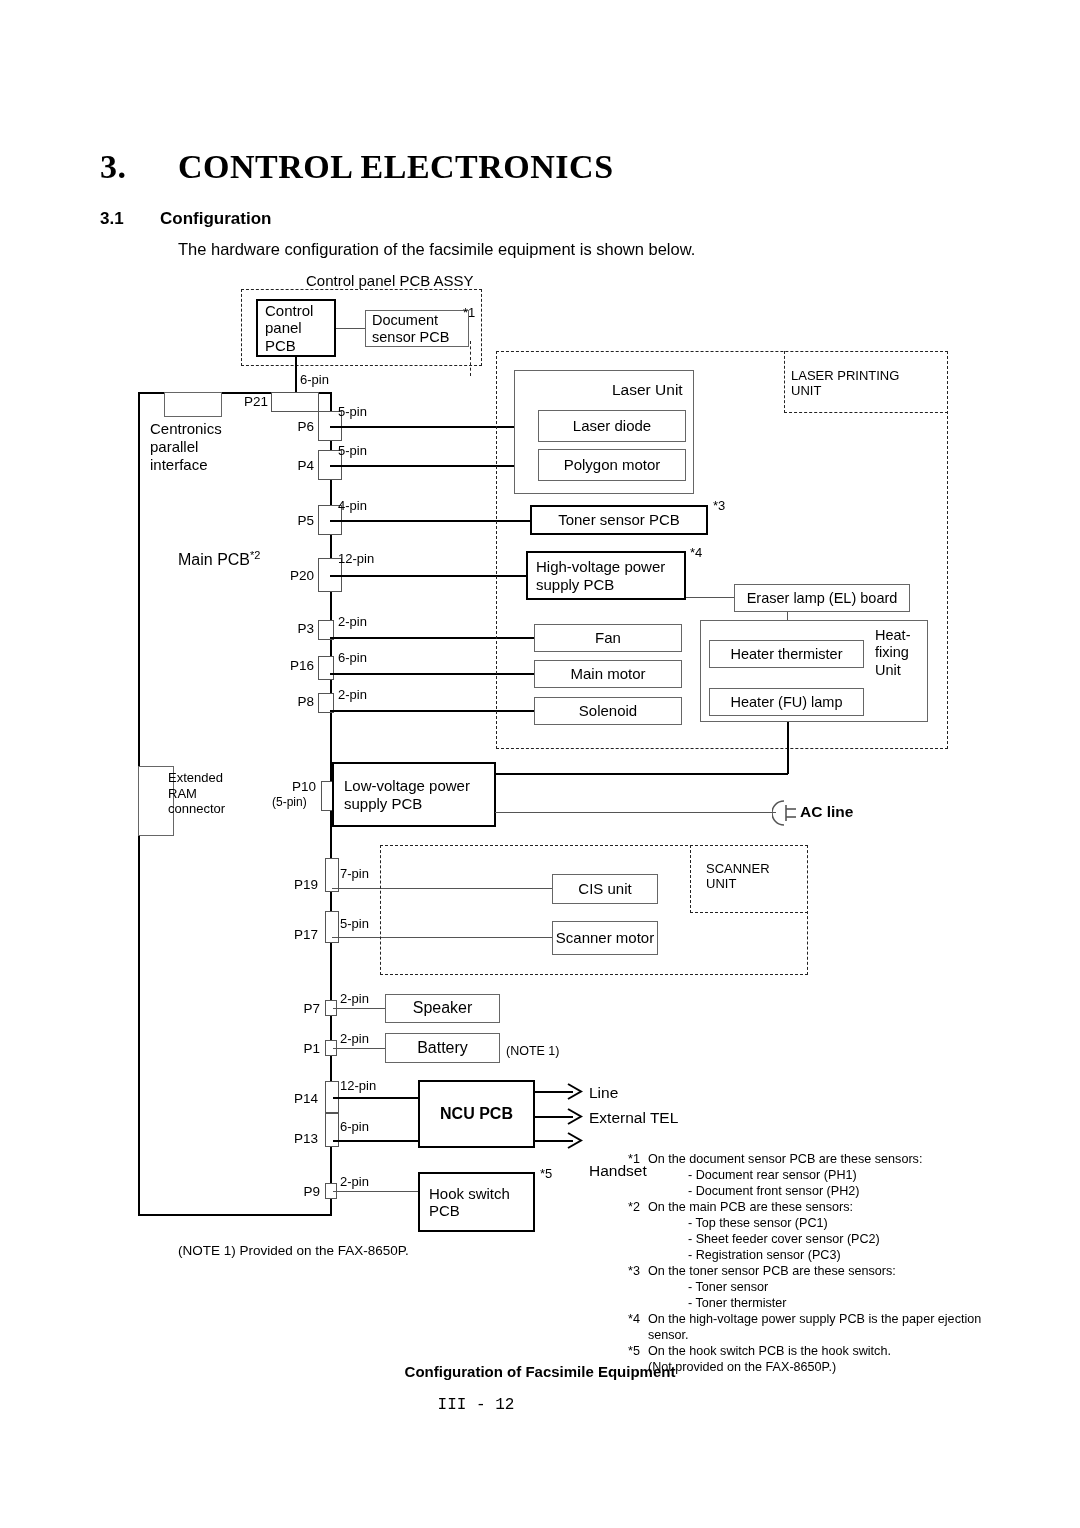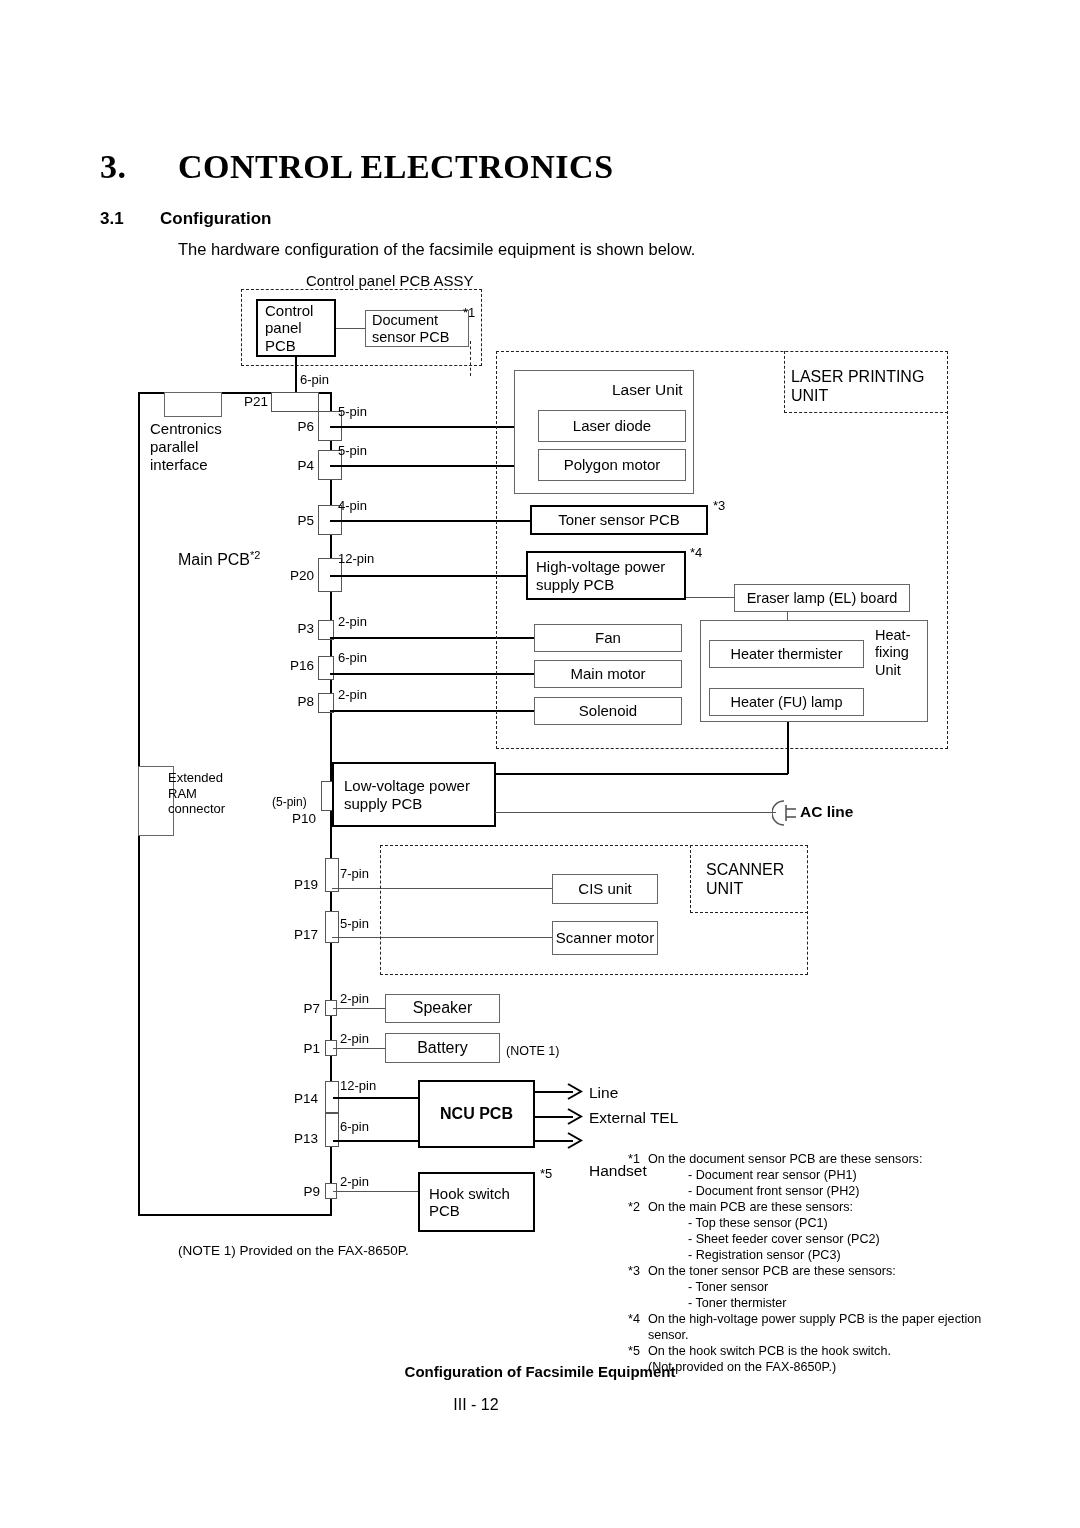--- a/index.html
+++ b/index.html
@@ -44,34 +44,34 @@
   .w{position:absolute;background:#555;}
   .wh{height:1.3px;}
   .wv{width:1.3px;}
   .wb{background:#000;}
   .wh.wb{height:1.6px;}
   .wv.wb{width:1.6px;}
 
   .lbl{position:absolute;font-size:13px;white-space:nowrap;}
   .lbl.p{font-size:13.5px;text-align:right;}
   .lbl.big{font-size:15px;}
-  .lbl.unit{font-size:16px;line-height:1.18;}
+  .lbl.unit{font-size:13px;line-height:1.18;}
   .sup{font-size:11px;vertical-align:super;}
 
   .arrowlbl{position:absolute;font-size:15.5px;white-space:nowrap;}
 
   
   #notes{position:absolute;left:628px;top:1152px;width:360px;font-size:12.6px;line-height:1.27;}
   #notes .n{position:relative;padding-left:20px;}
   #notes .n > .mark{position:absolute;left:0;top:0;}
   #notes .sub{padding-left:40px;}
   #note1{position:absolute;left:178px;top:1243px;font-size:13.5px;white-space:nowrap;}
 
   #caption{position:absolute;left:0;top:1363px;width:1080px;text-align:center;font-size:15px;font-weight:bold;}
-  #pagenum{position:absolute;left:0;top:1396px;width:952px;text-align:center;font-size:16px;font-family:Liberation Sans, sans-serif;}
+  #pagenum{position:absolute;left:0;top:1396px;width:952px;text-align:center;font-size:16px;font-family:Liberation Mono, monospace;}
 </style>
 </head>
 <body>
 
 <div id="page">
 
   <div class="abs" id="chapter-title">
     <span class="num">3.</span><span>CONTROL ELECTRONICS</span>
   </div>
   <div class="abs" id="section-head">
@@ -137,21 +137,21 @@
   <div class="lbl p abs" style="left:278px;top:658px;width:36px;">P16</div>
   <div class="lbl abs" style="left:338px;top:650px;">6-pin</div>
   <div class="w wh wb" style="left:330px;top:673px;width:205px;"></div>
 
   <div class="conn" style="left:318px;top:693px;width:16px;height:20px;"></div>
   <div class="lbl p abs" style="left:280px;top:694px;width:34px;">P8</div>
   <div class="lbl abs" style="left:338px;top:687px;">2-pin</div>
   <div class="w wh wb" style="left:330px;top:710px;width:205px;"></div>
 
   <div class="conn" style="left:321px;top:781px;width:18px;height:30px;"></div>
-  <div class="lbl p abs" style="left:280px;top:779px;width:36px;margin-top:32px;">P10</div>
+  <div class="lbl p abs" style="left:280px;top:779px;width:36px;">P10</div>
   <div class="lbl abs" style="left:272px;top:795px;font-size:12px;">(5-pin)</div>
 
   <div class="conn" style="left:325px;top:858px;width:14px;height:34px;"></div>
   <div class="lbl p abs" style="left:282px;top:877px;width:36px;">P19</div>
   <div class="lbl abs" style="left:340px;top:866px;">7-pin</div>
   <div class="w wh" style="left:332px;top:888px;width:220px;"></div>
 
   <div class="conn" style="left:325px;top:911px;width:14px;height:32px;"></div>
   <div class="lbl p abs" style="left:282px;top:927px;width:36px;">P17</div>
   <div class="lbl abs" style="left:340px;top:916px;">5-pin</div>

